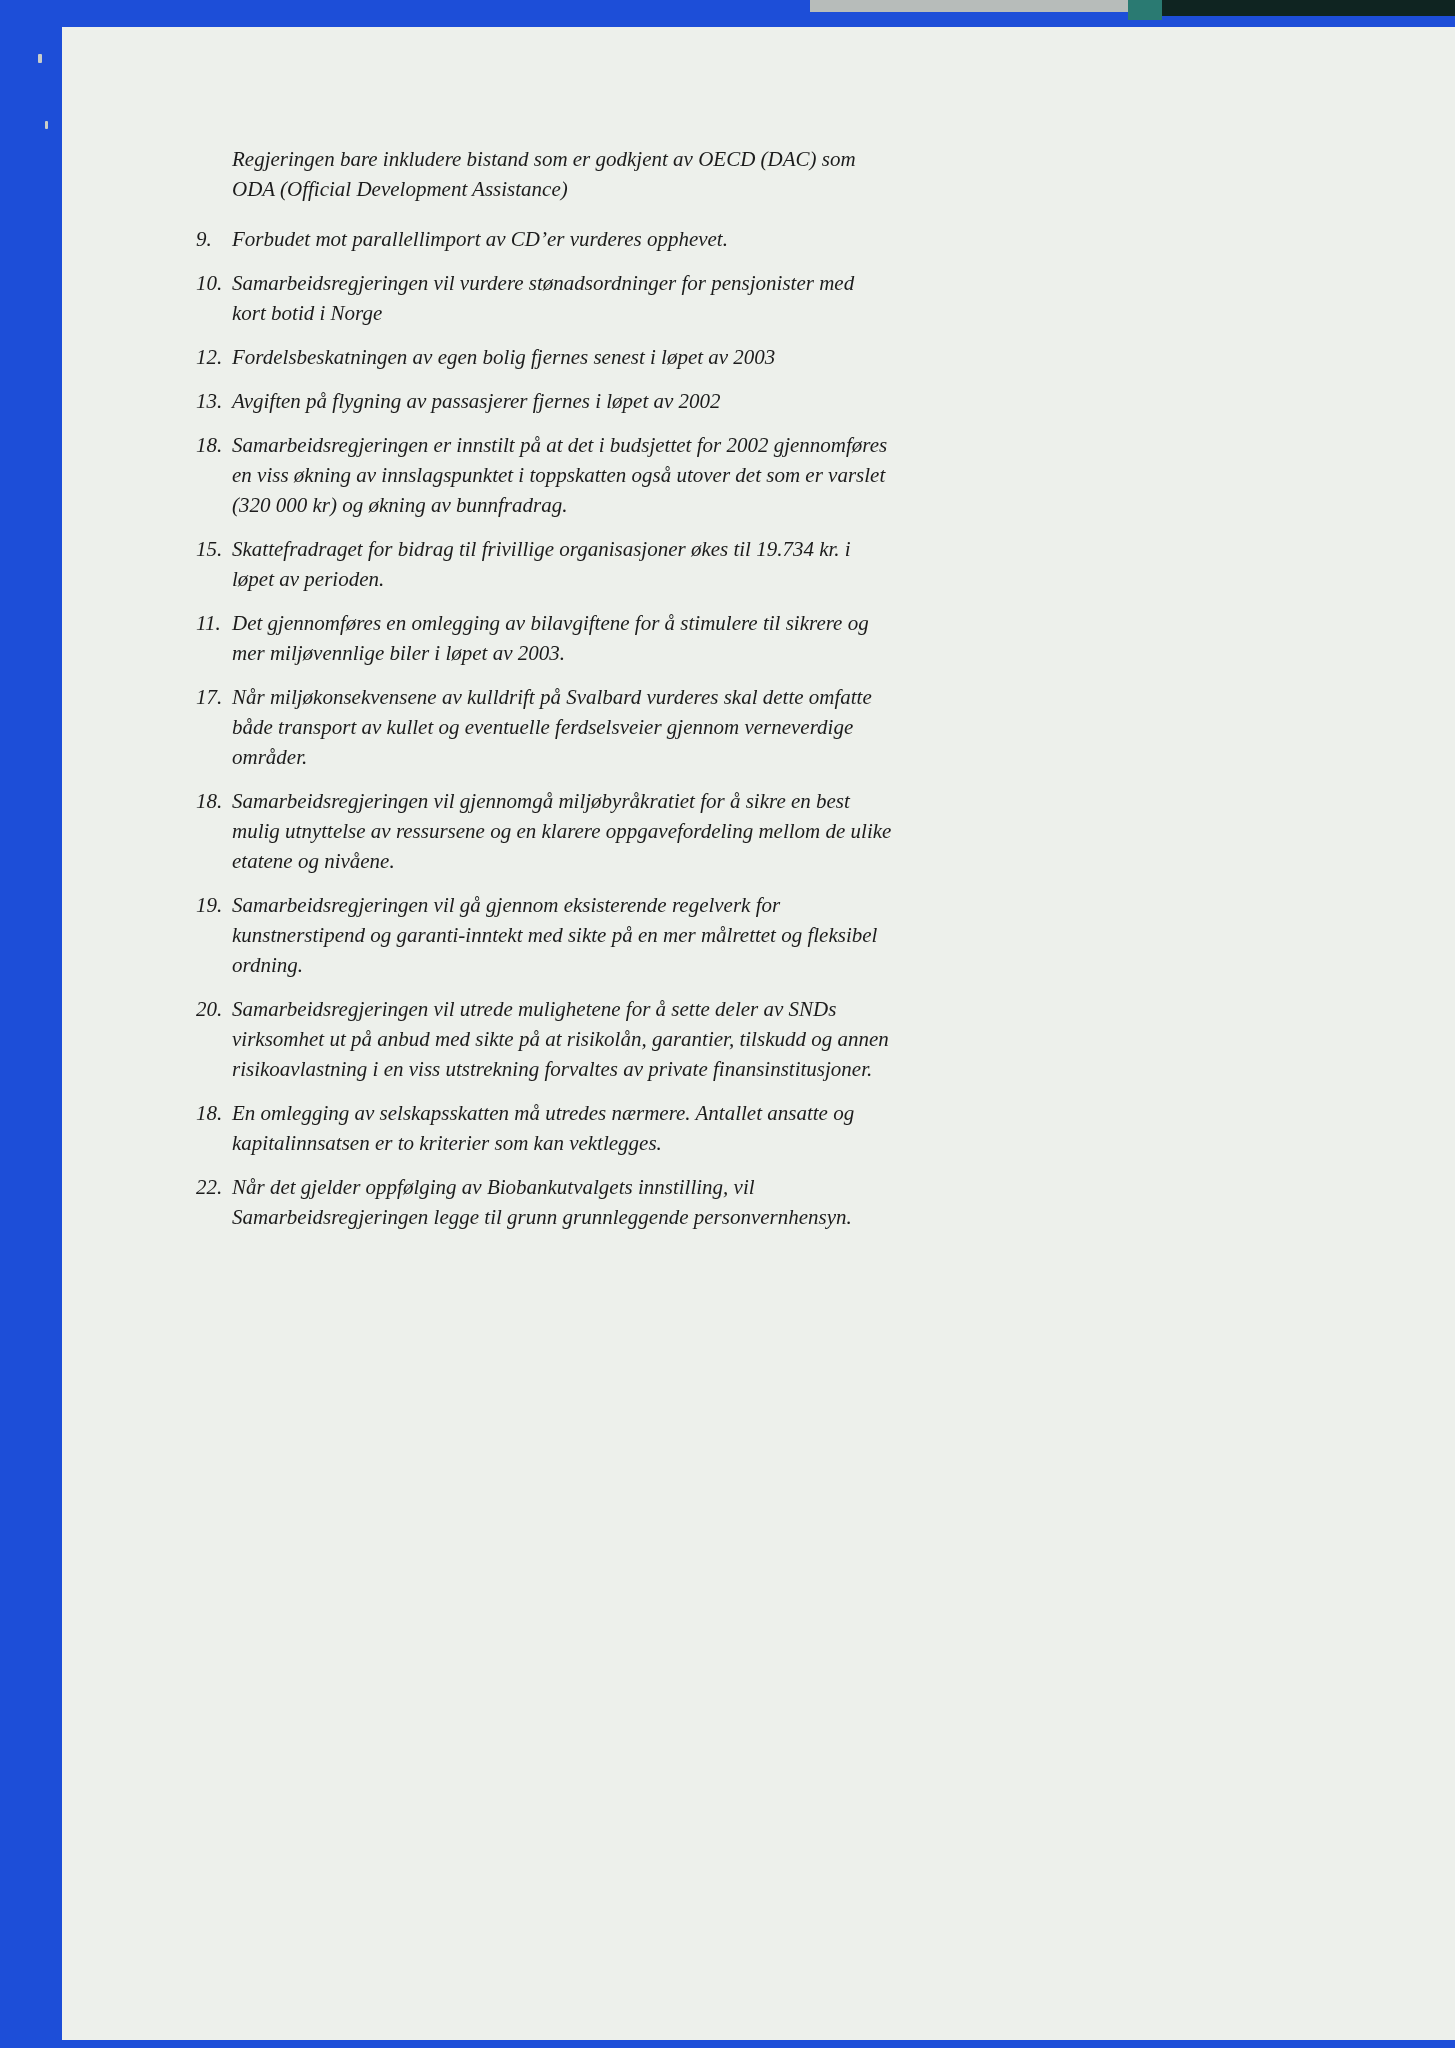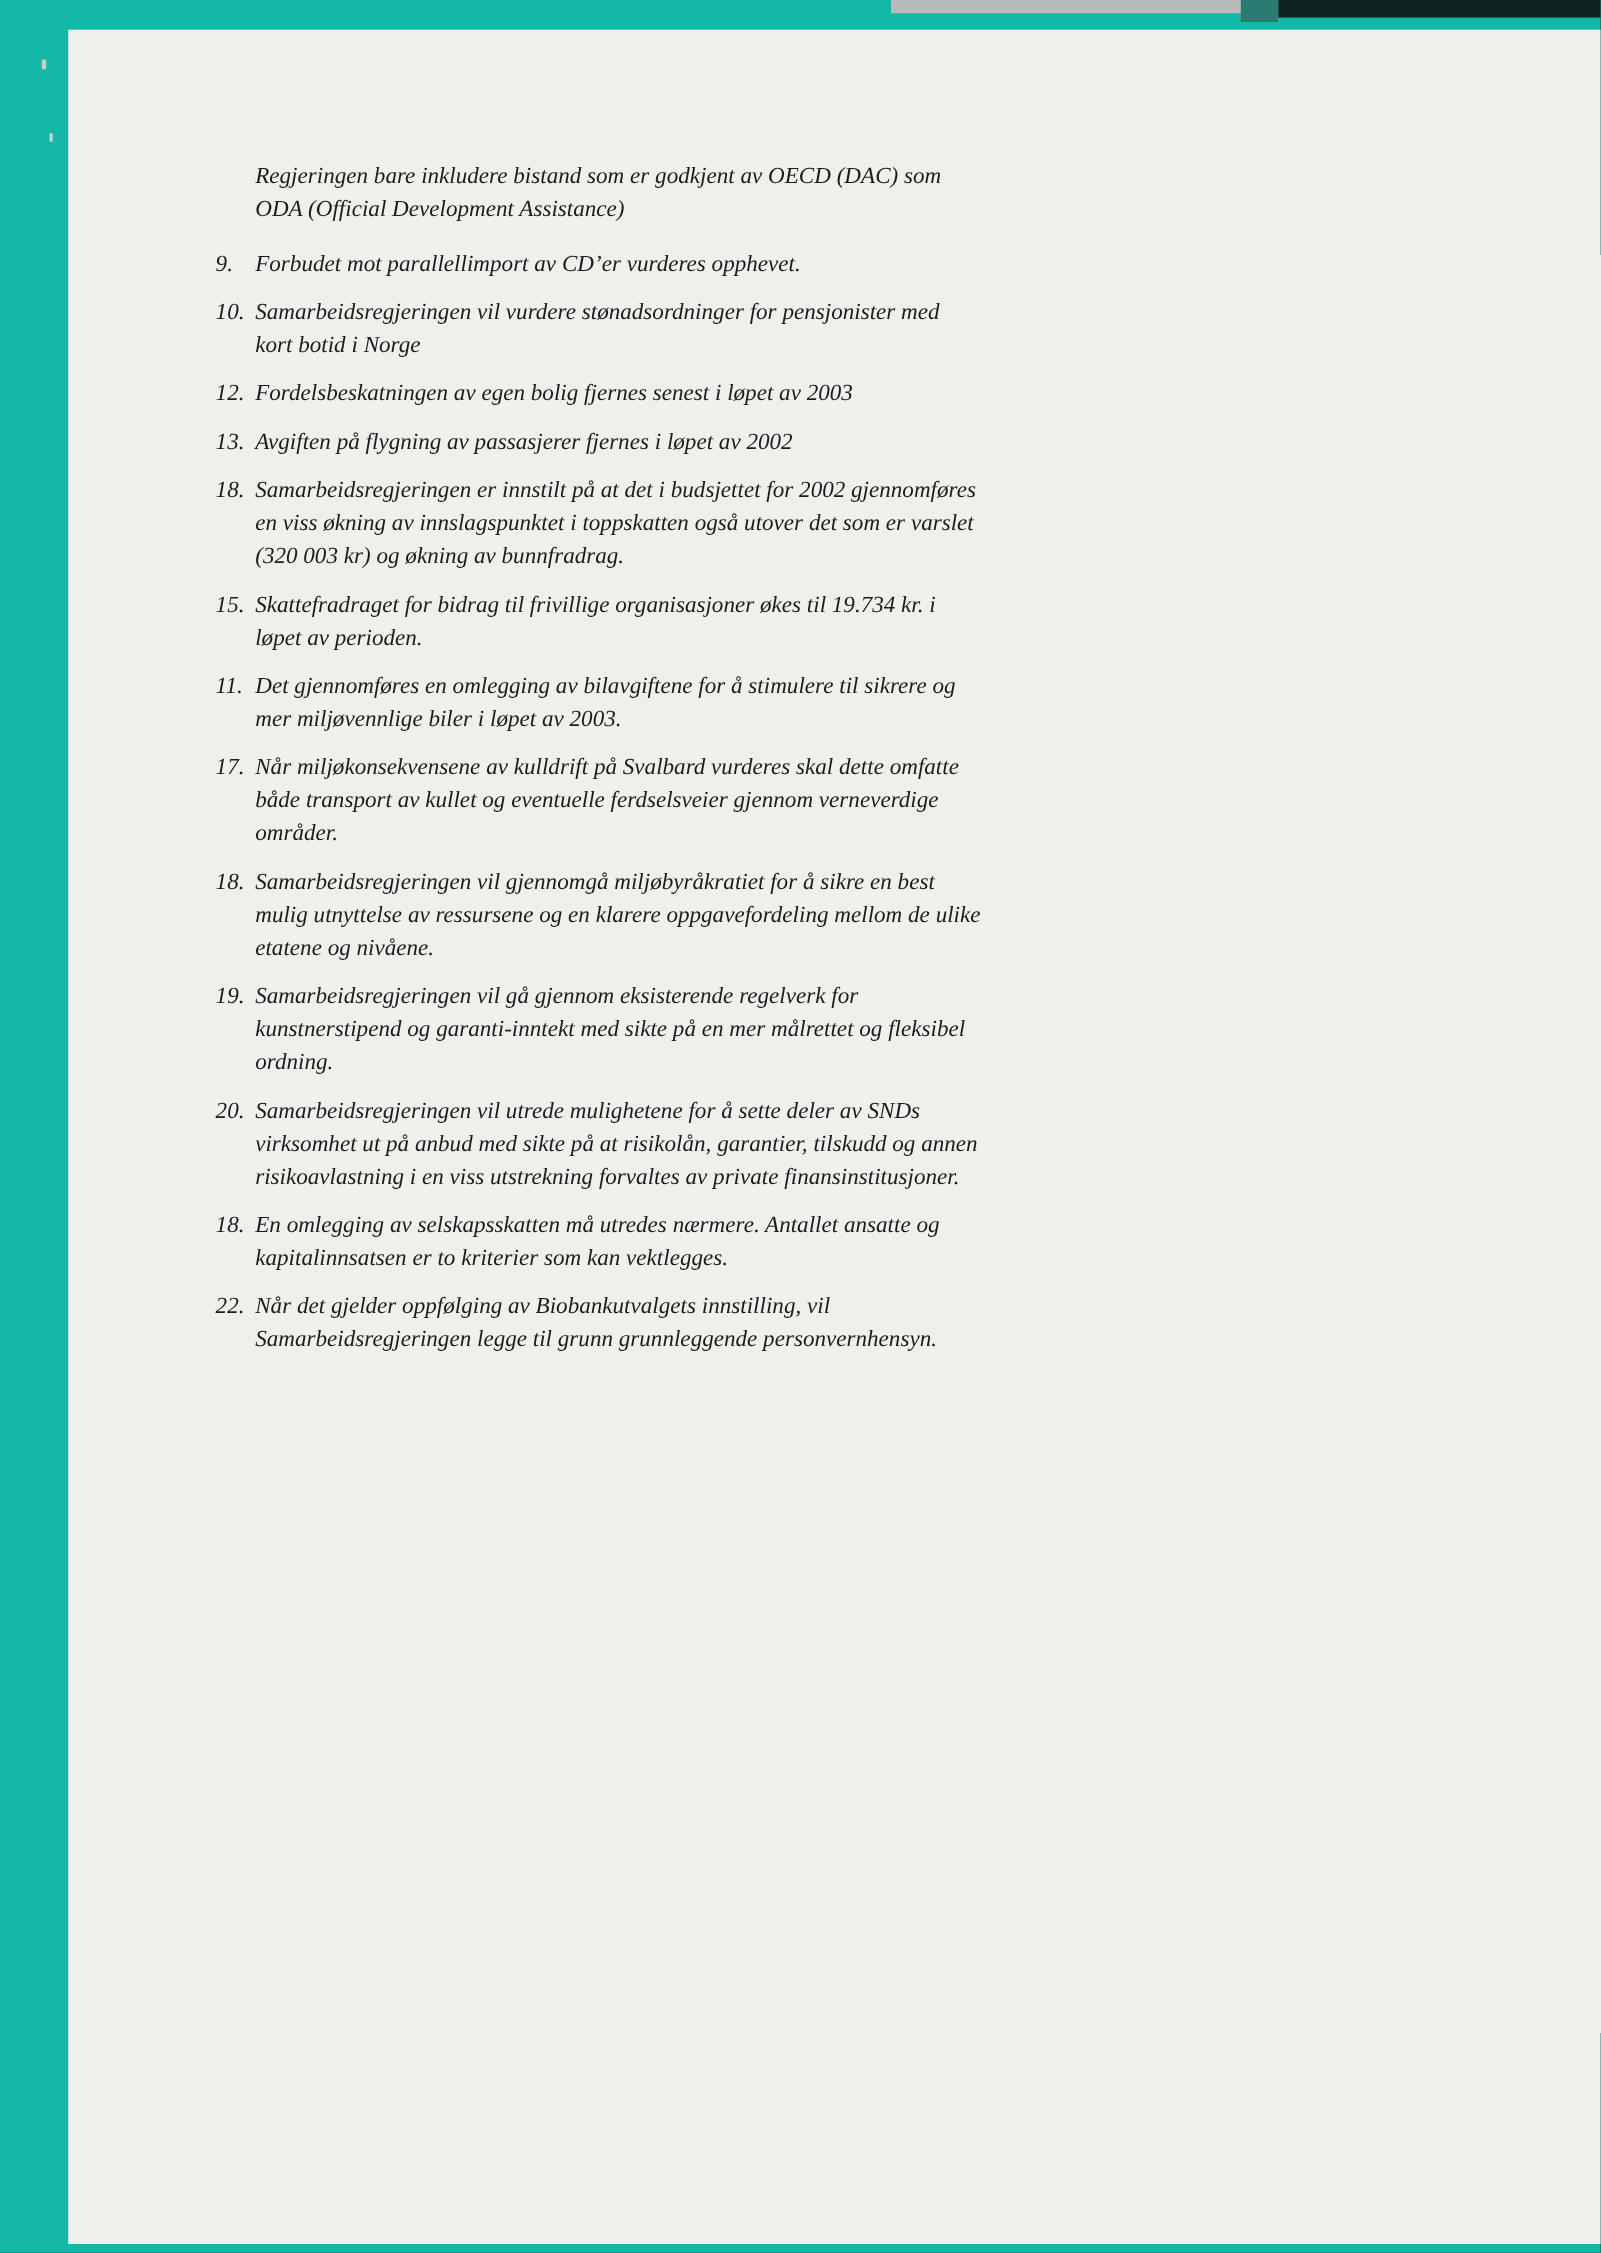--- a/index.html
+++ b/index.html
@@ -10,21 +10,21 @@
   body {
     width: 1455px;
     height: 2048px;
     position: relative;
     overflow: hidden;
     font-family: "Liberation Serif", "DejaVu Serif", serif;
   }
   .scan {
     position: absolute;
     inset: 0;
-    background: #14b8a6;
+    background: #1d4ed8;
   }
   
   .paper {
     position: absolute;
     left: 62px;
     top: 27px;
     right: 0;
     bottom: 8px;
     background:
       linear-gradient(90deg,
@@ -119,21 +119,21 @@
             <span class="txt">Fordelsbeskatningen av egen bolig fjernes senest i løpet av 2003</span>
           </div>
           <div class="item">
             <span class="num">13.</span>
             <span class="txt">Avgiften på flygning av passasjerer fjernes i løpet av 2002</span>
           </div>
           <div class="item">
             <span class="num">18.</span>
             <span class="txt">Samarbeidsregjeringen er innstilt på at det i budsjettet for 2002 gjennomføres
 en viss økning av innslagspunktet i toppskatten også utover det som er varslet
-(320 003 kr) og økning av bunnfradrag.</span>
+(320 000 kr) og økning av bunnfradrag.</span>
           </div>
           <div class="item">
             <span class="num">15.</span>
             <span class="txt">Skattefradraget for bidrag til frivillige organisasjoner økes til 19.734 kr. i
 løpet av perioden.</span>
           </div>
           <div class="item">
             <span class="num">11.</span>
             <span class="txt">Det gjennomføres en omlegging av bilavgiftene for å stimulere til sikrere og
 mer miljøvennlige biler i løpet av 2003.</span>

